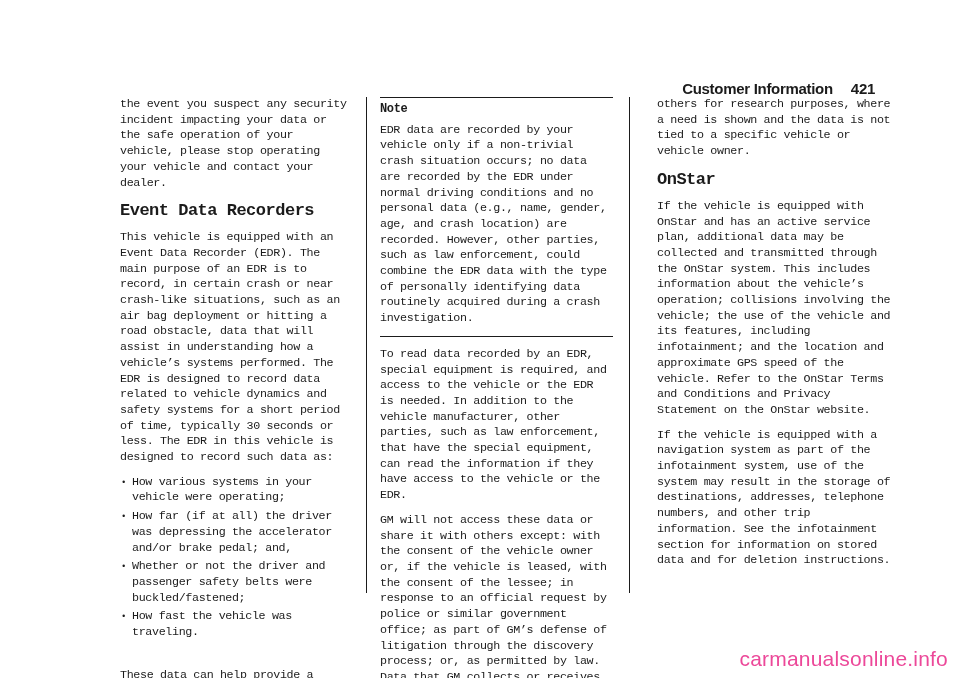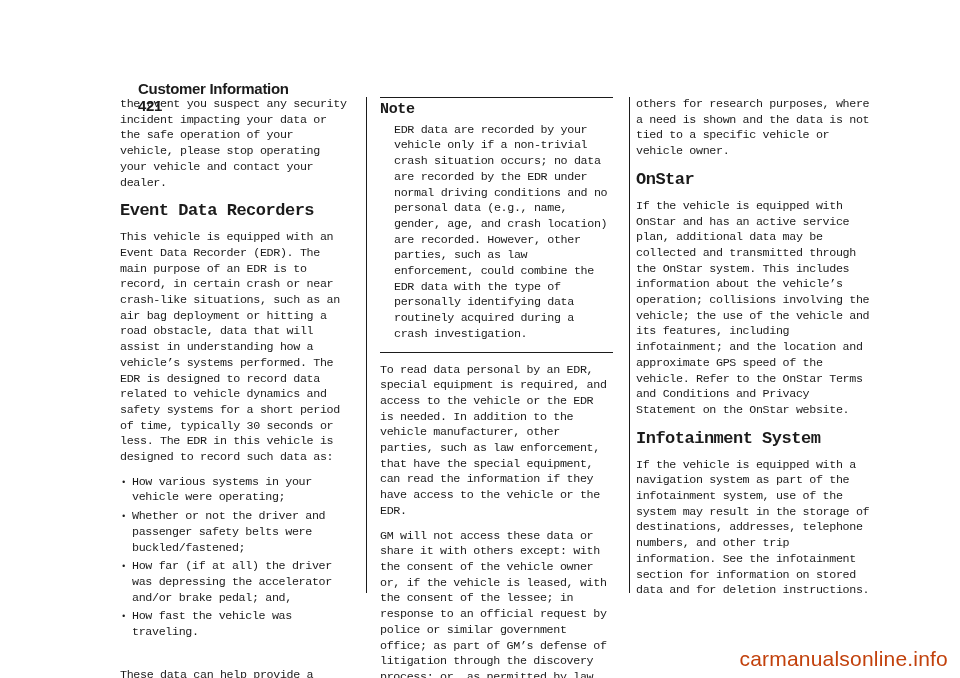--- a/index.html
+++ b/index.html
@@ -11,48 +11,48 @@
     position: relative;
     overflow: hidden;
   }
   .page { position: absolute; inset: 0; }
 
   
   .page-header {
     position: absolute;
     top: 80px; left: 120px; width: 755px;
     display: flex; justify-content: flex-end; align-items: baseline;
-    font-size: 15px; font-weight: 700; letter-spacing: -0.3px; flex-direction: column;
+    font-size: 15px; font-weight: 700; letter-spacing: -0.3px;
   }
   .page-header .pageno { margin-left: 18px; text-align: center; }
 
   
   .col {
     position: absolute; top: 97px;
     font-size: 11.7px; line-height: 15.7px; letter-spacing: -0.35px; font-family: Liberation Mono, monospace;
   }
   .col p { margin: 0 0 9px; }
   .col1 { left: 120px; width: 233px; }
   .col2 { left: 380px; width: 233px; }
-  .col3 { left: 636px; width: 234px; }
+  .col3 { left: 657px; width: 234px; }
 
   h2 {
     font-size: 17px; line-height: 20px; letter-spacing: -0.5px;
     font-weight: 700; margin: 10px 0 9px;
   }
 
   
   .note-block {
     border-top: 1.5px solid #1b1b1b;
     border-bottom: 1.5px solid #1b1b1b;
     padding: 4px 0 1px;
     margin-bottom: 10px;
   }
-  .note-label { font-weight: 700; font-size: 15px; margin: 0 0 5px; }
-  .note-block p { margin-bottom: 8px; margin-left: 14px; }
+  .note-label { font-weight: 700; font-size: 12px; margin: 0 0 5px; }
+  .note-block p { margin-bottom: 8px; }
 
   
   ul.bullets { list-style: none; margin: 0 0 27px; padding: 0; }
   ul.bullets li { position: relative; padding-left: 12px; margin: 0 0 3px; }
   ul.bullets li::before {
     content: "\2022";
     position: absolute; left: 1px; top: 1px; font-size: 9px;
   }
 
   
@@ -61,21 +61,21 @@
     background: #1b1b1b;
   }
   .vrule-1 { left: 366px; }
   .vrule-2 { left: 629px; }
 
   .see-line .ref-italic { font-style: italic; }
 
   
   .watermark {
     position: absolute; right: 12px; bottom: 7px;
-    font-size: 21px; color: #c2410c;
+    font-size: 21px; color: #ec4899;
     letter-spacing: 0.2px;
   }
 </style>
 </head>
 <body>
 
 <div class="page">
 
   <header class="page-header">
     <span>Customer Information</span>
@@ -84,39 +84,38 @@
 
   <div class="vrule vrule-1"></div>
   <div class="vrule vrule-2"></div>
 
   <div class="col col1">
     <p>the event you suspect any security incident impacting your data or the safe operation of your vehicle, please stop operating your vehicle and contact your dealer.</p>
     <h2>Event Data Recorders</h2>
     <p>This vehicle is equipped with an Event Data Recorder (EDR). The main purpose of an EDR is to record, in certain crash or near crash-like situations, such as an air bag deployment or hitting a road obstacle, data that will assist in understanding how a vehicle’s systems performed. The EDR is designed to record data related to vehicle dynamics and safety systems for a short period of time, typically 30 seconds or less. The EDR in this vehicle is designed to record such data as:</p>
     <ul class="bullets">
       <li>How various systems in your vehicle were operating;</li>
+      <li>How far (if at all) the driver was depressing the accelerator and/or brake pedal; and,</li>
       <li>Whether or not the driver and passenger safety belts were buckled/fastened;</li>
-      <li>How far (if at all) the driver was depressing the accelerator and/or brake pedal; and,</li>
       <li>How fast the vehicle was traveling.</li>
     </ul>
     <p>These data can help provide a better understanding of the circumstances in which crashes and injuries occur.</p>
   </div>
 
   <div class="col col2">
     <div class="note-block">
       <div class="note-label">Note</div>
       <p>EDR data are recorded by your vehicle only if a non-trivial crash situation occurs; no data are recorded by the EDR under normal driving conditions and no personal data (e.g., name, gender, age, and crash location) are recorded. However, other parties, such as law enforcement, could combine the EDR data with the type of personally identifying data routinely acquired during a crash investigation.</p>
     </div>
-    <p>To read data personal by an EDR, special equipment is required, and access to the vehicle or the EDR is needed. In addition to the vehicle manufacturer, other parties, such as law enforcement, that have the special equipment, can read the information if they have access to the vehicle or the EDR.</p>
+    <p>To read data recorded by an EDR, special equipment is required, and access to the vehicle or the EDR is needed. In addition to the vehicle manufacturer, other parties, such as law enforcement, that have the special equipment, can read the information if they have access to the vehicle or the EDR.</p>
     <p>GM will not access these data or share it with others except: with the consent of the vehicle owner or, if the vehicle is leased, with the consent of the lessee; in response to an official request by police or similar government office; as part of GM’s defense of litigation through the discovery process; or, as permitted by law. Data that GM collects or receives may also be used for GM research needs or may be made available to</p>
   </div>
 
   <div class="col col3">
     <p>others for research purposes, where a need is shown and the data is not tied to a specific vehicle or vehicle owner.</p>
     <h2>OnStar</h2>
     <p>If the vehicle is equipped with OnStar and has an active service plan, additional data may be collected and transmitted through the OnStar system. This includes information about the vehicle’s operation; collisions involving the vehicle; the use of the vehicle and its features, including infotainment; and the location and approximate GPS speed of the vehicle. Refer to the OnStar Terms and Conditions and Privacy Statement on the OnStar website.</p>
-    <h2>Infotainment System</h2>
     <p>If the vehicle is equipped with a navigation system as part of the infotainment system, use of the system may result in the storage of destinations, addresses, telephone numbers, and other trip information. See the infotainment section for information on stored data and for deletion instructions.</p>
   </div>
 
   <div class="watermark">carmanualsonline.info</div>
 
 </div>
 
 </body></html>

